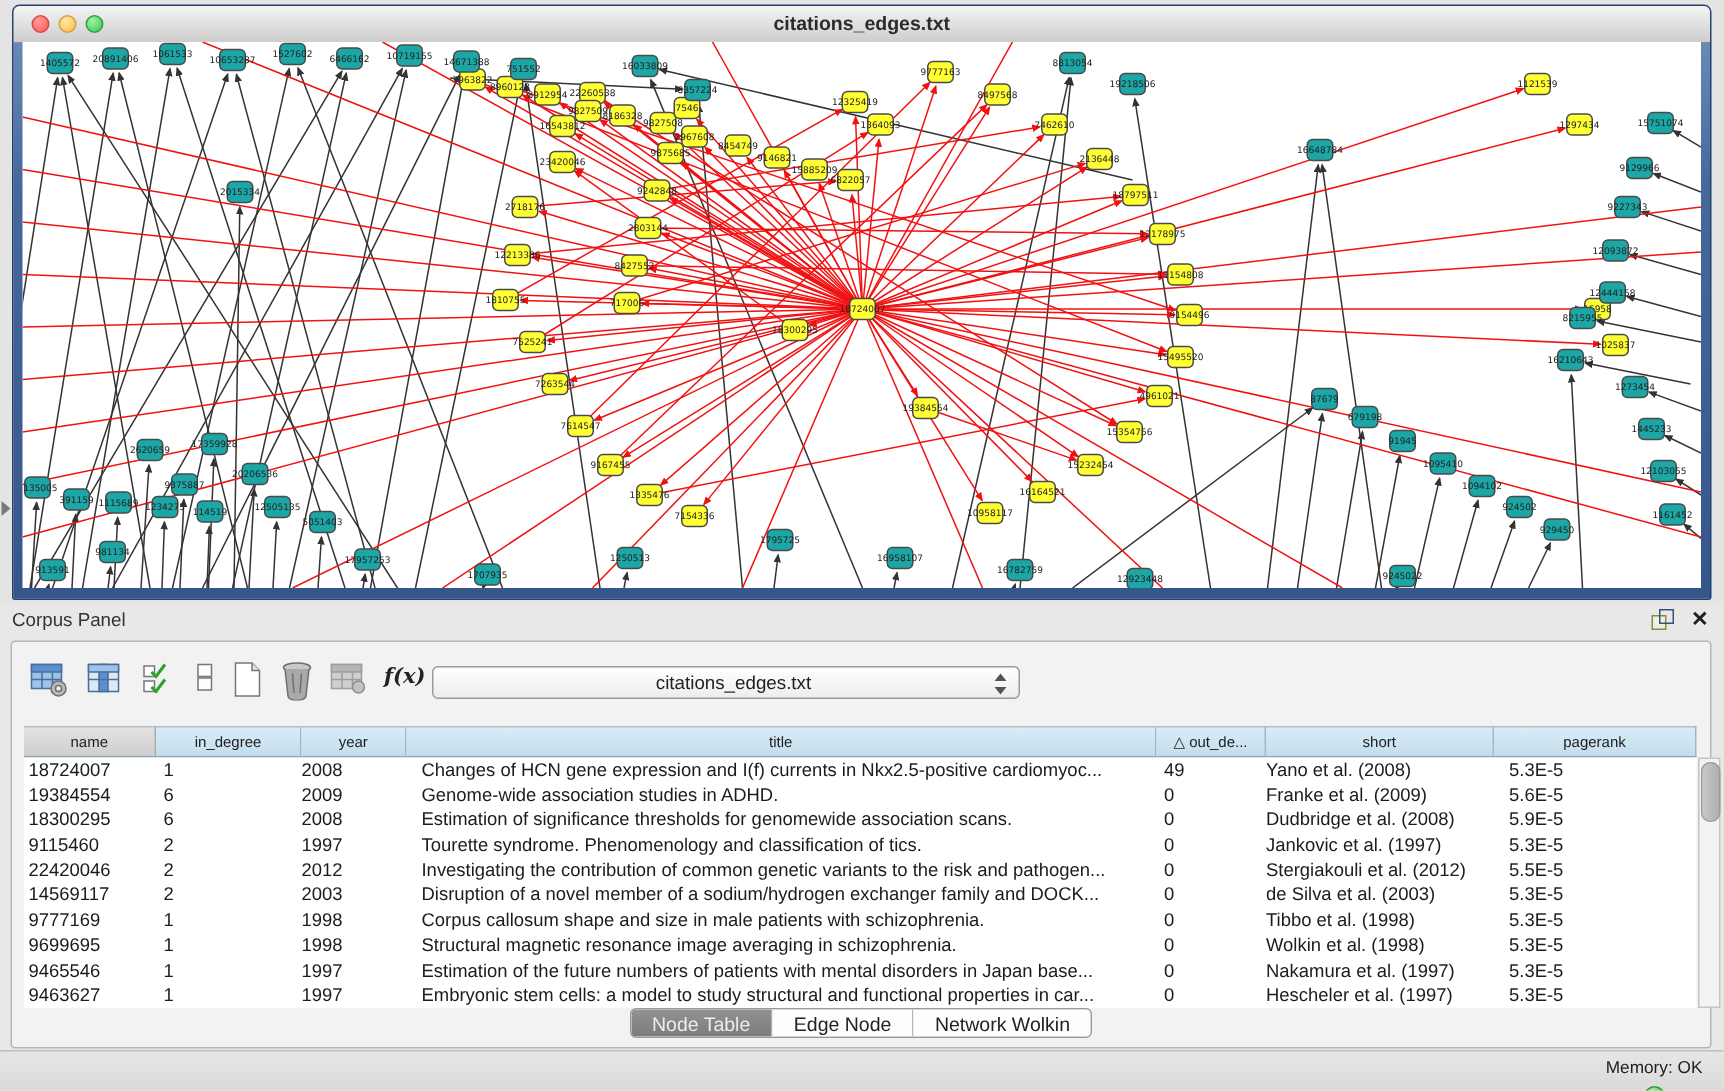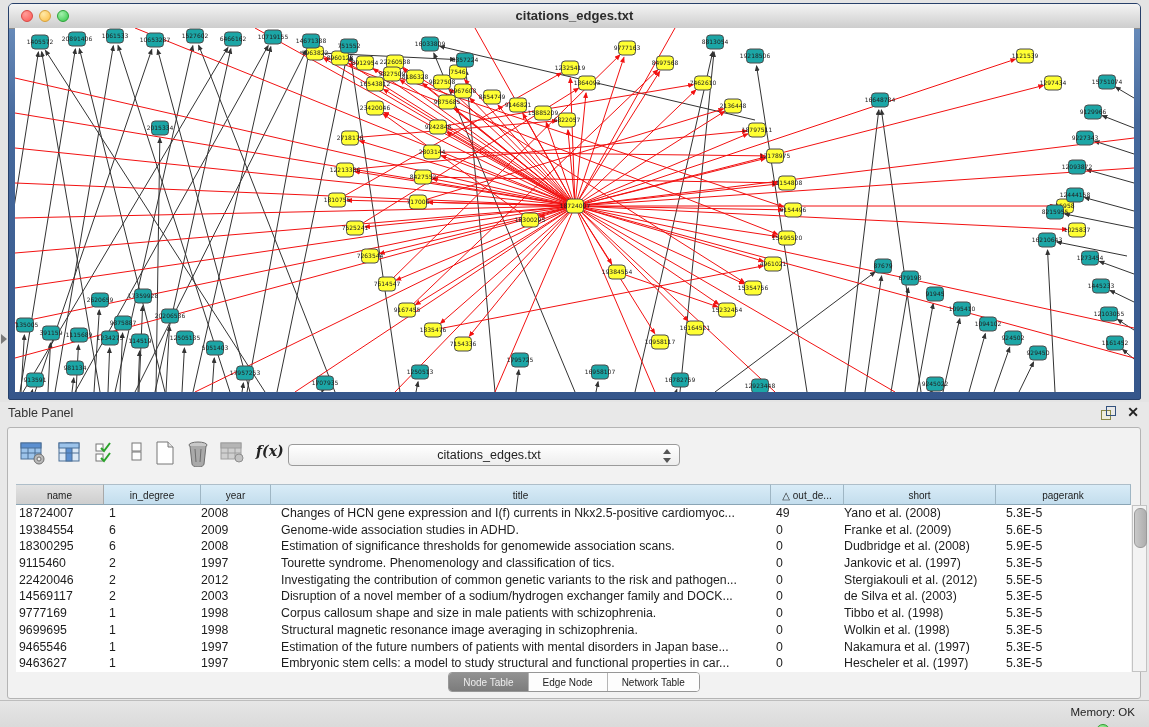--- a/index.html
+++ b/index.html
@@ -69,21 +69,21 @@
   .cell.c{text-align:left;}
   .vscroll{position:absolute;left:1124px;top:77px;width:15px;height:167px;
     background:#f3f3f3;border:1px solid #c3c3c3;box-sizing:border-box;}
   .vthumb{position:absolute;left:1px;top:2px;width:11px;height:38px;border-radius:6px;
     background:linear-gradient(90deg,#c9c9c9,#aeaeae);border:1px solid #9a9a9a;}
 
   
   .tabbar{position:absolute;left:0;right:0;bottom:6px;height:20px;text-align:center;}
   .tabset{display:inline-flex;border:1px solid #979797;border-radius:4px;overflow:hidden;
     background:#ffffff;height:20px;box-sizing:border-box;}
-  .tab{padding:0 14px;font-size:10px;line-height:19px;color:#222;background:#fdfdfd;
+  .tab{padding:0 14px;font-size:13px;line-height:19px;color:#222;background:#fdfdfd;
     border-right:1px solid #b5b5b5;cursor:pointer;}
   .tab:last-child{border-right:none;}
   .tab.active{background:linear-gradient(180deg,#929292,#7c7c7c);color:#ededed;}
 
   
   .statusbar{position:absolute;left:0;top:700px;width:1149px;height:27px;
     background:linear-gradient(180deg,#e6e6e6,#dadada);border-top:1px solid #bdbdbd;box-sizing:border-box;}
   .mem{position:absolute;right:14px;top:5px;display:flex;align-items:center;gap:6px;flex-direction:column;}
   .mem-label{font-size:11.5px;color:#222;}
   .mem-dot{width:14px;height:14px;border-radius:50%;box-sizing:border-box;
@@ -699,21 +699,21 @@
           </g>
         </g>
     </svg>
   </div>
 </div>
 
 <div class="panel-handle"></div>
 
 <div class="table-panel">
   <div class="panel-header">
-    <span class="panel-title">Table Panel</span>
+    <span class="panel-title">Corpus Panel</span>
     <span class="ph-icons">
       <span class="float-ic">
         <span class="sq1"></span>
         <span class="sq2"></span>
       </span>
       <span class="close-x">✕</span>
     </span>
   </div>
 
   <div class="browser-box">
@@ -786,21 +786,21 @@
         <div class="trow"><span class="cell" style="width: 88px; padding-left: 3px;">9463627</span><span class="cell" style="width: 97px; padding-left: 5px;">1</span><span class="cell c" style="width: 70px;">1997</span><span class="cell" style="width: 500px; padding-left: 10px;">Embryonic stem cells: a model to study structural and functional properties in car...</span><span class="cell" style="width: 73px; padding-left: 5px;">0</span><span class="cell c" style="width: 152px;">Hescheler et al. (1997)</span><span class="cell" style="width: 135px; padding-left: 10px;">5.3E-5</span></div>
       </div>
     <div class="vscroll">
       <div class="vthumb"></div>
     </div>
 
     <div class="tabbar">
       <div class="tabset" id="tabset">
           <div class="tab active">Node Table</div>
           <div class="tab">Edge Node</div>
-          <div class="tab">Network Table</div>
+          <div class="tab">Network Wolkin</div>
         </div>
     </div>
   </div>
 </div>
 
 <div class="statusbar">
   <span class="mem">
     <span class="mem-label">Memory: OK</span>
     <span class="mem-dot"></span>
   </span>

